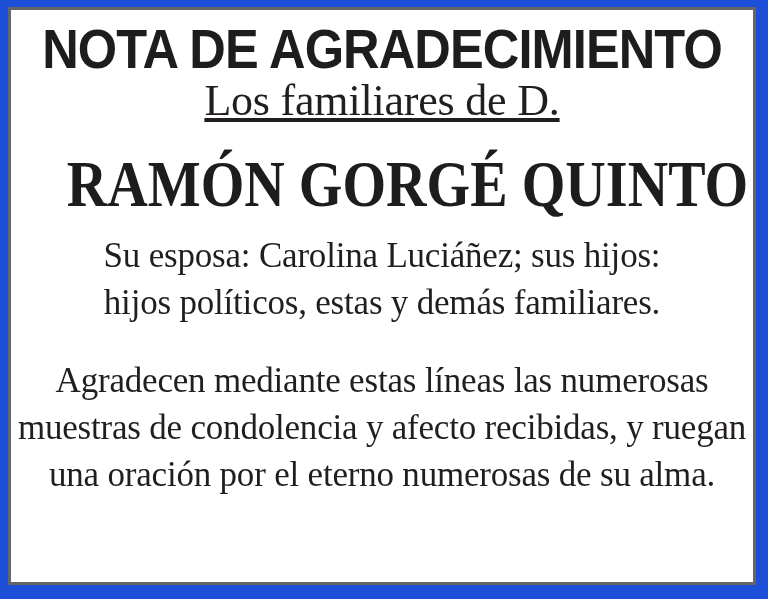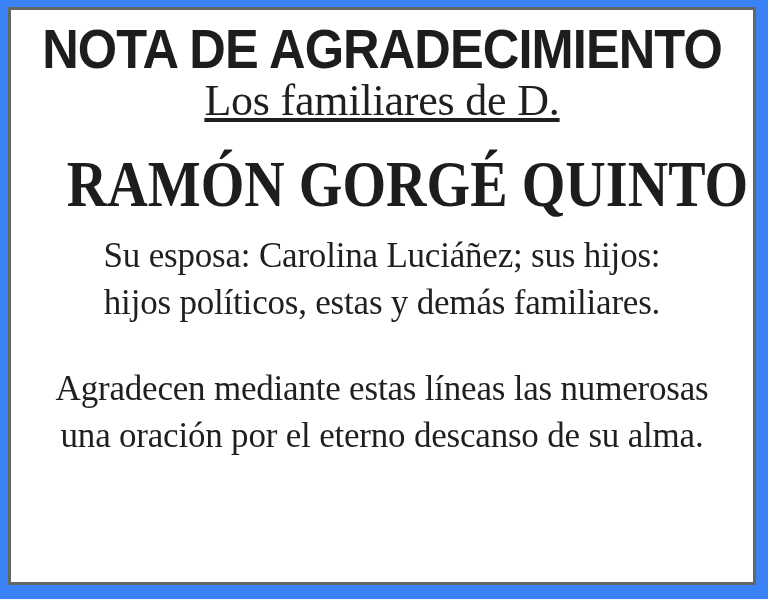--- a/index.html
+++ b/index.html
@@ -4,21 +4,21 @@
 <style>
   html, body {
     margin: 0;
     padding: 0;
     background: #ffffff;
   }
   .page {
     position: relative;
     width: 768px;
     height: 599px;
-    background: #3b82f6;
+    background: #1d4ed8;
     overflow: hidden;
     font-family: "Liberation Serif", serif;
     color: #221e1f;
   }
   .ad-box {
     position: absolute;
     left: 8px;
     top: 7px;
     width: 748px;
     height: 578px;
@@ -62,21 +62,21 @@
     line-height: 47px;
     letter-spacing: -0.2px;
   }
   .para .line {
     white-space: nowrap;
   }
   .para-family {
     margin-top: 12px;
   }
   .para-thanks {
-    margin-top: 39px;
+    margin-top: 31px;
   }
 </style>
 </head>
 <body>
 
 <div class="page">
   <div class="ad-box">
 
     <h1 class="title">NOTA DE AGRADECIMIENTO</h1>
 
@@ -84,17 +84,18 @@
 
     <h2 class="deceased-name">RAMÓN GORGÉ QUINTO</h2>
 
     <div class="para para-family">
       <div class="line">Su esposa: Carolina Luciáñez; sus hijos:</div>
       <div class="line">hijos políticos, estas y demás familiares.</div>
     </div>
 
     <div class="para para-thanks">
       <div class="line">Agradecen mediante estas líneas las numerosas</div>
-      <div class="line">una oración por el eterno descanso de su alma.</div>
+      <div class="line">muestras de condolencia y afecto recibidas, y ruegan</div>
+      <div class="line">una oración por el eterno numerosas de su alma.</div>
     </div>
 
   </div>
 </div>
 
 </body></html>

